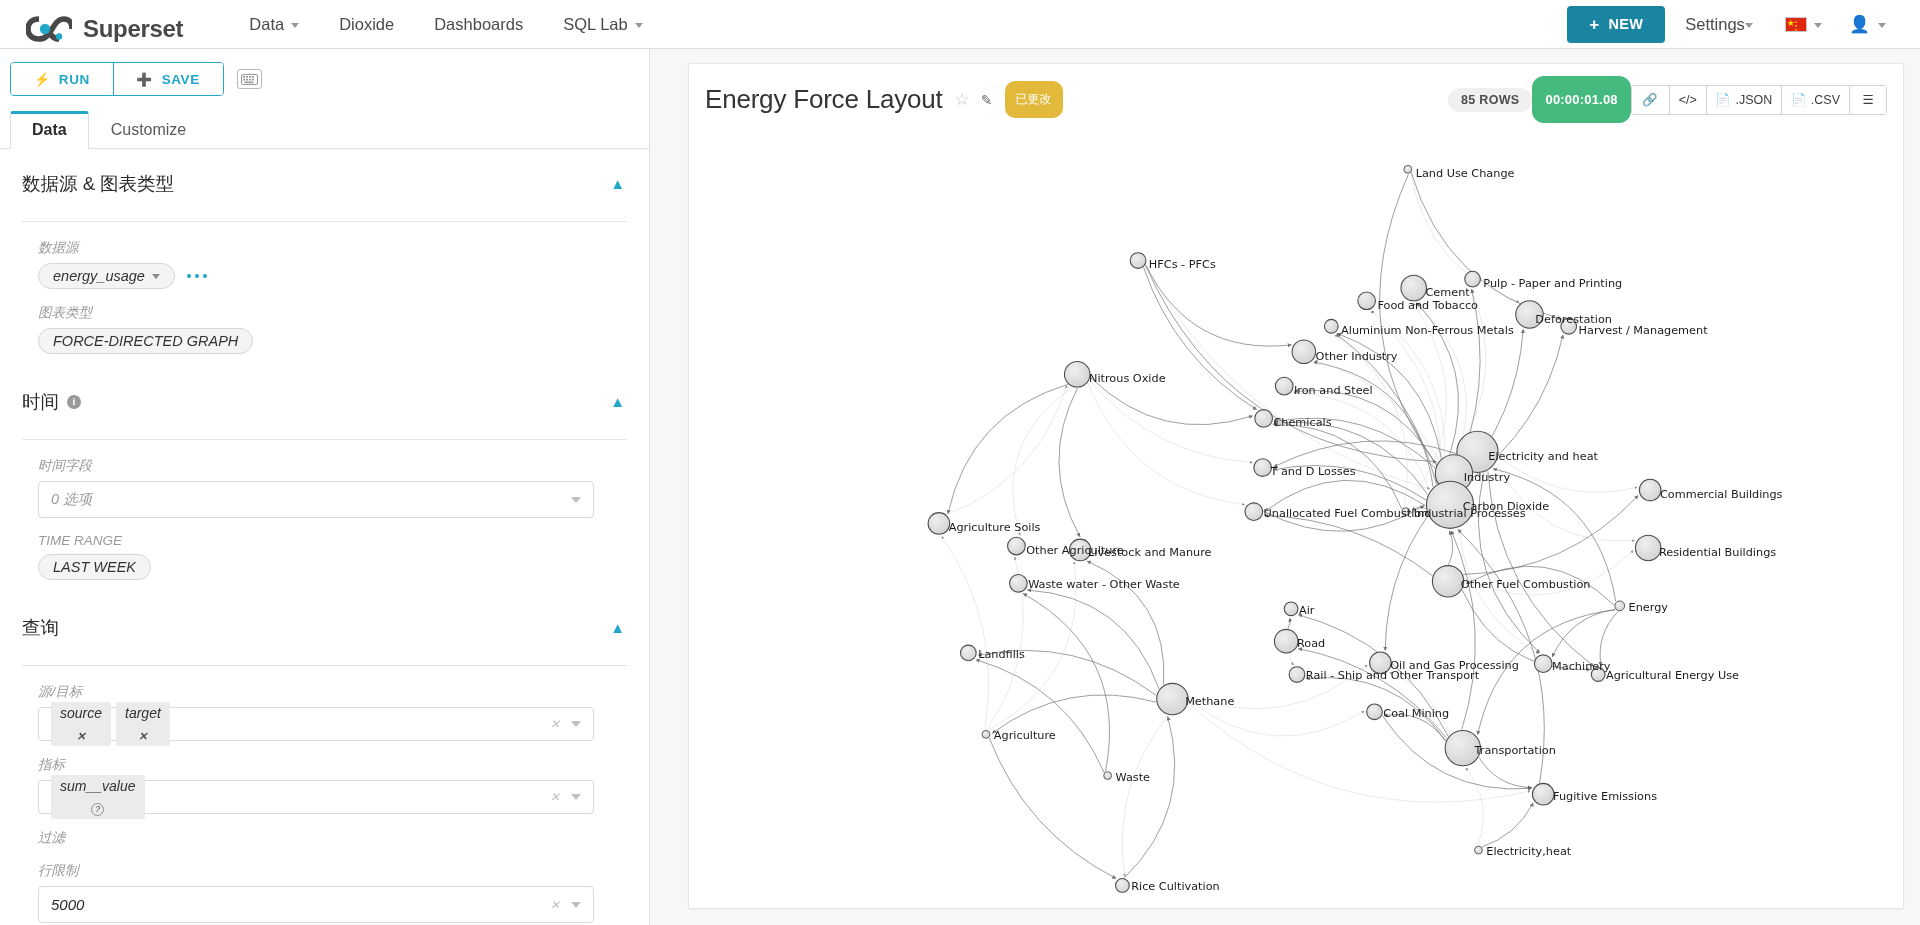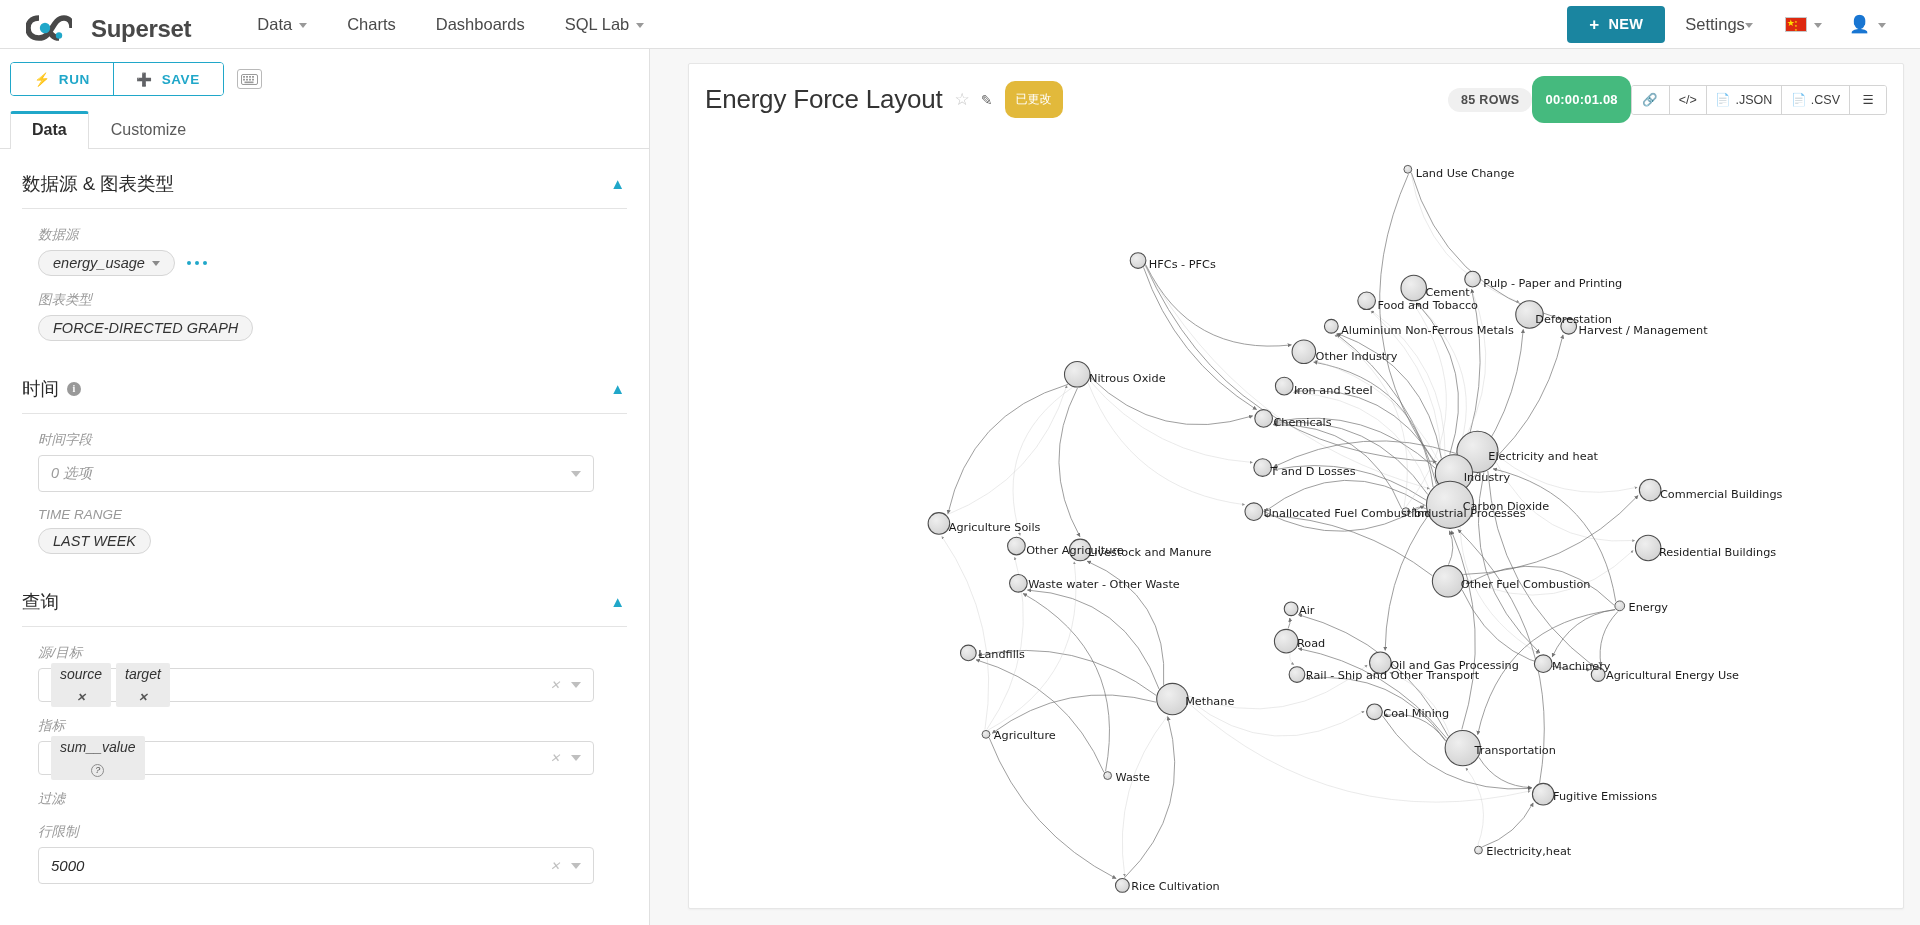--- a/index.html
+++ b/index.html
@@ -16,21 +16,21 @@
   .navbar {
     height: 49px;
     border-bottom: 1px solid #e0e0e0;
     display: flex;
     align-items: center;
     padding: 0 22px 0 26px;
     background: #fff;
     position: relative;
     z-index: 30;
   }
-  .brand { display: flex; gap: 19px; margin-right: 46px; margin-top: 10px; }
+  .brand { display: flex; align-items: center; gap: 11px; margin-right: 46px; margin-top: 10px; }
   .brand-logo { width: 46px; height: 26px; flex: none; }
   .brand-name {
     font-size: 24px; font-weight: bold; color: #484848; letter-spacing: -0.3px;
   }
   .nav-links { display: flex; align-items: center; gap: 0px; }
   .nav-link {
     font-size: 16.5px; color: #4a4a4a; padding: 6px 20px;
     display: flex; align-items: center; gap: 7px; cursor: pointer;
     white-space: nowrap;
   }
@@ -115,21 +115,21 @@
     border-color: #e0e0e0; border-top: 3px solid #20a7c9;
     border-radius: 3px 3px 0 0; padding-top: 7px;
   }
 
   .ctrl-scroll { overflow: hidden; flex: 1; padding-bottom: 30px; }
   .panel-card {
     background: #fff; margin: 0 22px; padding-top: 8px;
   }
   .sect-head {
     display: flex; align-items: center; justify-content: space-between;
-    padding: 14px 0 12px 0;
+    padding: 14px 0 25px 0;
     border-bottom: 1px solid #e4e4e4;
     cursor: pointer;
   }
   .sect-title {
     font-size: 18.5px; color: #2b2b2b;
     display: flex; align-items: center; gap: 8px;
   }
   .info-ico {
     width: 14px; height: 14px; border-radius: 50%; background: #999; color: #fff;
     font-size: 10px; font-weight: bold; font-family: "Liberation Serif", serif;
@@ -250,21 +250,21 @@
       <circle cx="33" cy="20.5" r="3.2" fill="#20a7c9"></circle>
     </svg>
     <span class="brand-name">Superset</span>
   </div>
   <div class="nav-links">
     <div class="nav-link">
       <span>Data</span>
       <i class="caret-dn"></i>
     </div>
     <div class="nav-link">
-      <span>Charts</span>
+      <span>Dioxide</span>
     </div>
     <div class="nav-link">
       <span>Dashboards</span>
     </div>
     <div class="nav-link">
       <span>SQL Lab</span>
       <i class="caret-dn"></i>
     </div>
   </div>
   <div class="nav-right">

